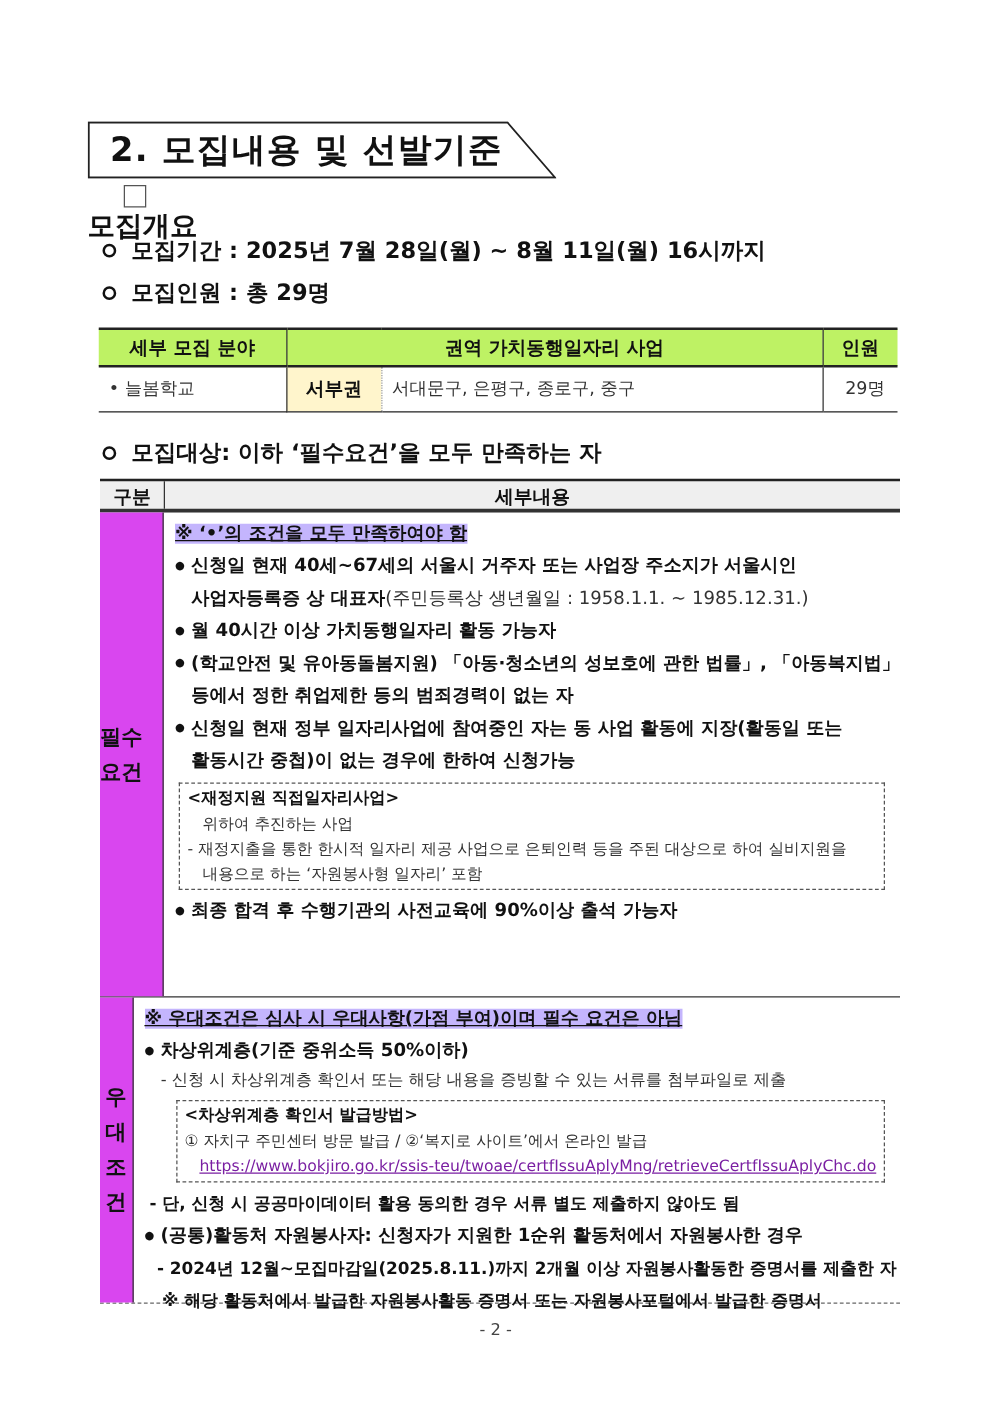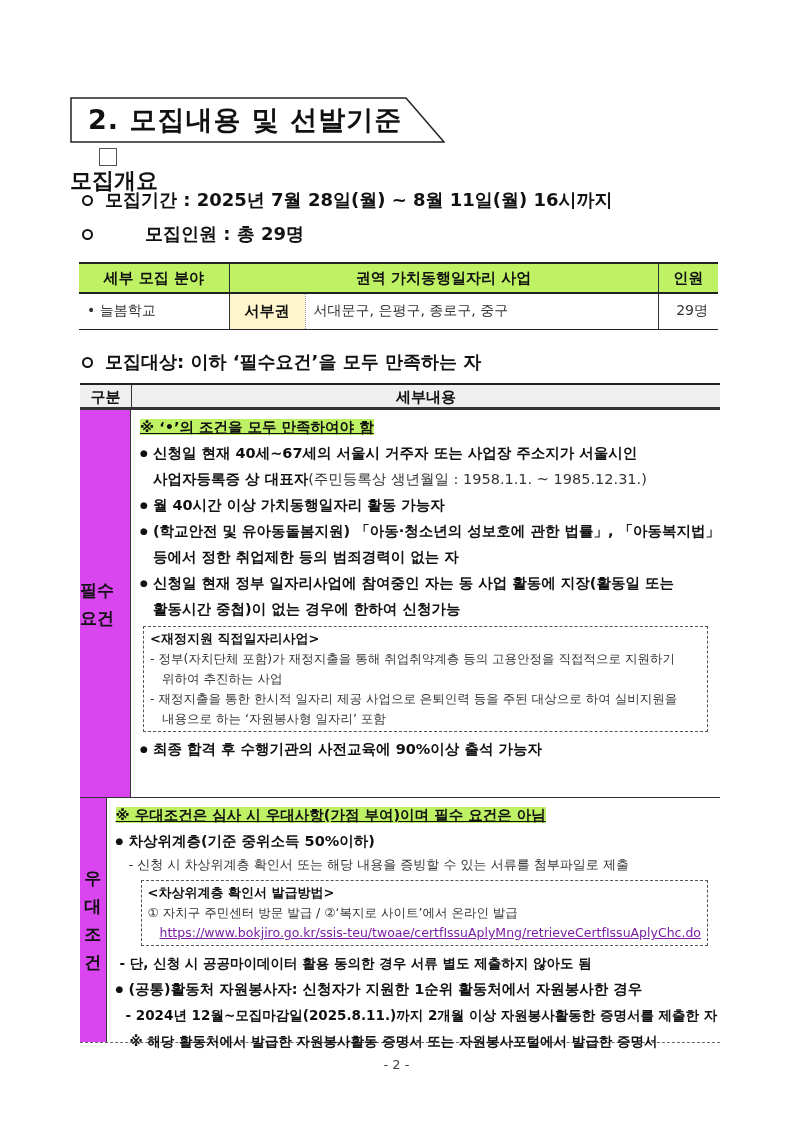--- a/index.html
+++ b/index.html
@@ -36,21 +36,21 @@
     .t2 .hdr .b { flex: 1; text-align: center; line-height: 24px; }
     .t2 .row { display: flex; }
     .t2 .row .lab { width: 52px; background: #d946ef; border-right: 1px solid #333; display: flex; align-items: center; text-align: center; font-weight: bold; font-size: 17px; line-height: 28px; }
     .t2 .row .body { flex: 1; padding: 4px 0 4px 9px; }
     .t2 .row1 { height: 388px; border-bottom: 1.5px solid #333; }
     .t2 .row2 { height: 245px; border-bottom: 1px dashed #666; }
 
     .line { font-size: 14.5px; font-weight: bold; line-height: 26px; white-space: nowrap; }
     .line.ind { padding-left: 13px; }
     .dot::before { content: "●"; font-size: 9px; margin-right: 5px; vertical-align: 2px; }
-    .hl { background: #bef264; text-decoration: underline; text-align: right; }
+    .hl { background: #c4b5fd; text-decoration: underline; text-align: right; }
     .normal { font-weight: normal; color: #333; }
     .dash { font-size: 13px; font-weight: normal; color: #333; line-height: 22px; white-space: nowrap; }
 
     .box { border: 1px dashed #555; padding: 2px 6px; margin: 4px 12px 4px 3px; }
     .box .bt { font-weight: bold; font-size: 13px; line-height: 20px; }
     .box .bl { font-size: 12.5px; color: #333; line-height: 20px; white-space: nowrap; }
     .box .bl.ind { padding-left: 12px; }
     .link { color: #7a1fa2; text-decoration: underline; }
 
     .pnum { position: absolute; left: 0; width: 793px; top: 1057px; text-align: center; font-size: 13px; color: #444; }
@@ -67,21 +67,21 @@
 
 <div class="h2">
   <span class="sq"></span>
   <span>모집개요</span>
 </div>
 
 <div class="bullet-o" style="top:188px;">
   <span class="o"></span>
   <span>모집기간 : 2025년 7월 28일(월) ~ 8월 11일(월) 16시까지</span>
 </div>
-<div class="bullet-o" style="top:222px;gap:40px;">
+<div class="bullet-o" style="top:222px;">
   <span class="o"></span>
   <span>모집인원 : 총 29명</span>
 </div>
 
 <table class="t1">
   <tbody>
       <tr>
     <th class="c1">세부 모집 분야</th>
     <th colspan="2">권역 가치동행일자리 사업</th>
     <th class="c4">인원</th>
@@ -117,21 +117,20 @@
       <div class="line"><span class="hl">※ ‘•’의 조건을 모두 만족하여야 함</span></div>
       <div class="line dot">신청일 현재 40세~67세의 서울시 거주자 또는 사업장 주소지가 서울시인</div>
       <div class="line ind"><span>사업자등록증 상 대표자</span><span class="normal">(주민등록상 생년월일 : 1958.1.1. ~ 1985.12.31.)</span></div>
       <div class="line dot">월 40시간 이상 가치동행일자리 활동 가능자</div>
       <div class="line dot">(학교안전 및 유아동돌봄지원) 「아동·청소년의 성보호에 관한 법률」, 「아동복지법」</div>
       <div class="line ind">등에서 정한 취업제한 등의 범죄경력이 없는 자</div>
       <div class="line dot">신청일 현재 정부 일자리사업에 참여중인 자는 동 사업 활동에 지장(활동일 또는</div>
       <div class="line ind">활동시간 중첩)이 없는 경우에 한하여 신청가능</div>
       <div class="box">
         <div class="bt">&lt;재정지원 직접일자리사업&gt;</div>
-        <div class="bl">- 정부(자치단체 포함)가 재정지출을 통해 취업취약계층 등의 고용안정을 직접적으로 지원하기</div>
         <div class="bl ind">위하여 추진하는 사업</div>
         <div class="bl">- 재정지출을 통한 한시적 일자리 제공 사업으로 은퇴인력 등을 주된 대상으로 하여 실비지원을</div>
         <div class="bl ind">내용으로 하는 ‘자원봉사형 일자리’ 포함</div>
       </div>
       <div class="line dot">최종 합격 후 수행기관의 사전교육에 90%이상 출석 가능자</div>
     </div>
   </div>
 
   <div class="row row2">
     <div class="lab">

